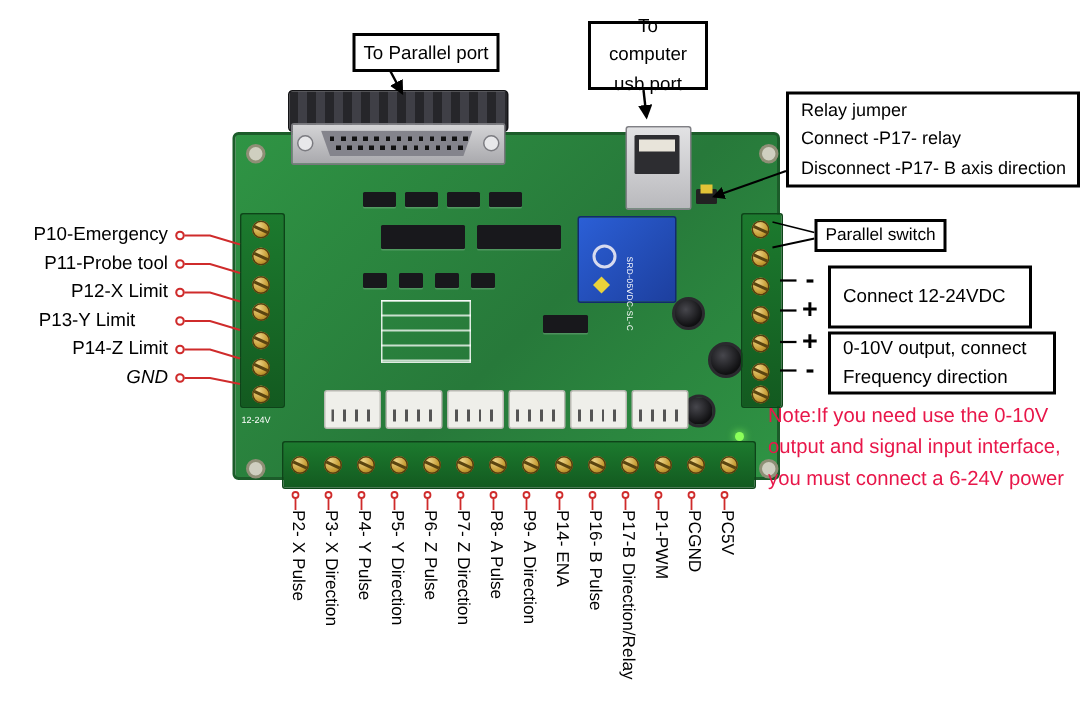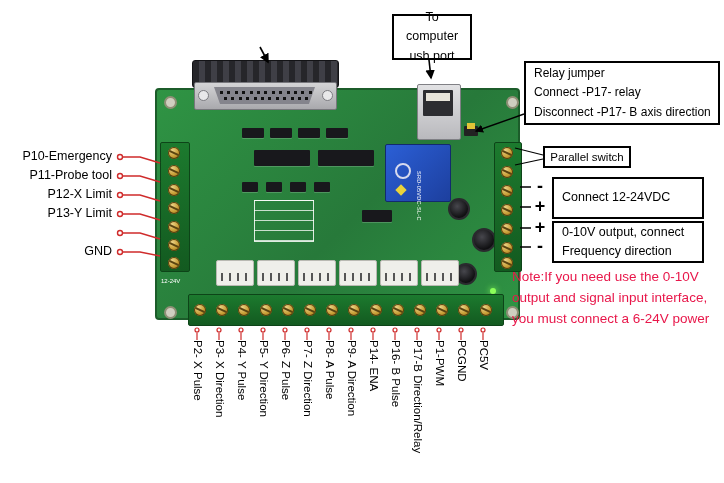--- a/index.html
+++ b/index.html
@@ -9,36 +9,36 @@
   
   .box{position:absolute;background:#fff;border:2px solid #000;color:#000;box-sizing:border-box;
        display:flex;align-items:center;justify-content:center;text-align:center;
        font-size:12.5px;padding:2px 4px;z-index:6;}
   .c-parallel{left:235px;top:22px;width:98px;height:26px;}
   .c-usb{left:392px;top:14px;width:80px;height:46px;flex-direction:column;line-height:1.55;}
   .c-relayjumper{left:524px;top:61px;width:196px;height:64px;flex-direction:column;
        align-items:flex-start;justify-content:center;text-align:left;font-size:12px;
        line-height:1.6;padding-left:8px;}
   .c-spindle{left:543px;top:146px;width:88px;height:22px;font-size:11.5px;}
-  .c-power{left:552px;top:177px;width:152px;height:42px;flex-direction:column;
+  .c-power{left:552px;top:177px;width:136px;height:42px;flex-direction:column;
        align-items:flex-start;text-align:left;line-height:1.55;padding-left:8px;}
   .c-freq{left:552px;top:221px;width:152px;height:42px;flex-direction:column;
        align-items:flex-start;text-align:left;line-height:1.55;padding-left:8px;}
 
   .sign{position:absolute;left:531px;width:18px;text-align:center;z-index:6;
         font-weight:bold;font-size:18px;color:#000;}
   .sign1{top:176px;} .sign2{top:196px;} .sign3{top:217px;} .sign4{top:236px;}
 
   
   .note{position:absolute;left:512px;top:266px;width:212px;color:#e8174a;
         font-size:13.5px;line-height:21px;z-index:6;}
 
   
   .llabel{position:absolute;left:4px;width:108px;text-align:right;font-size:12.5px;color:#000;z-index:6;}
-  .ll0{top:149px;} .ll1{top:168px;} .ll2{top:187px;text-align:right;} .ll3{top:206px;} .ll4{top:225px;} .ll5{top:244px;}
+  .ll0{top:149px;} .ll1{top:168px;} .ll2{top:187px;text-align:right;} .ll3{top:206px;text-align:center;} .ll4{top:225px;} .ll5{top:244px;font-style:italic;}
 
   .blabel{position:absolute;top:340px;font-size:11.5px;color:#000;white-space:nowrap;
           transform-origin:0 0;transform:rotate(90deg);z-index:6;}
   .bl0{left:204px;} .bl1{left:226px;} .bl2{left:248px;} .bl3{left:270px;} .bl4{left:292px;}
   .bl5{left:314px;} .bl6{left:336px;} .bl7{left:358px;} .bl8{left:380px;} .bl9{left:402px;}
   .bl10{left:424px;} .bl11{left:446px;} .bl12{left:468px;} .bl13{left:490px;}
 
   
   #board{position:absolute;left:155px;top:88px;width:365px;height:232px;z-index:1;
          background:linear-gradient(135deg,#2f9444,#27793a 55%,#2f9444);
@@ -285,20 +285,23 @@
         <line x1="417" y1="332.5" x2="417" y2="340"></line>
       <circle cx="439" cy="330" r="2"></circle>
         <line x1="439" y1="332.5" x2="439" y2="340"></line>
       <circle cx="461" cy="330" r="2"></circle>
         <line x1="461" y1="332.5" x2="461" y2="340"></line>
       <circle cx="483" cy="330" r="2"></circle>
         <line x1="483" y1="332.5" x2="483" y2="340"></line>
     </g>
   </svg>
 
+  <div class="box c-parallel">
+    <span>To Parallel port</span>
+  </div>
 
   <div class="box c-usb">
     <span>To computer</span>
     <span>usb port</span>
   </div>
 
   <div class="box c-relayjumper">
     <span>Relay jumper</span>
     <span>Connect -P17- relay</span>
     <span>Disconnect -P17- B axis direction</span>
@@ -325,20 +328,21 @@
   <div class="note">
     <div>Note:If you need use the 0-10V</div>
     <div>output and signal input interface,</div>
     <div>you must connect a 6-24V power</div>
   </div>
 
   <div class="llabel ll0">P10-Emergency</div>
   <div class="llabel ll1">P11-Probe tool</div>
   <div class="llabel ll2">P12-X Limit</div>
   <div class="llabel ll3">P13-Y Limit</div>
+  <div class="llabel ll4">P14-Z Limit</div>
   <div class="llabel ll5">GND</div>
 
   <div class="blabel bl0">P2- X Pulse</div>
   <div class="blabel bl1">P3- X Direction</div>
   <div class="blabel bl2">P4- Y Pulse</div>
   <div class="blabel bl3">P5- Y Direction</div>
   <div class="blabel bl4">P6- Z Pulse</div>
   <div class="blabel bl5">P7- Z Direction</div>
   <div class="blabel bl6">P8- A Pulse</div>
   <div class="blabel bl7">P9- A Direction</div>

